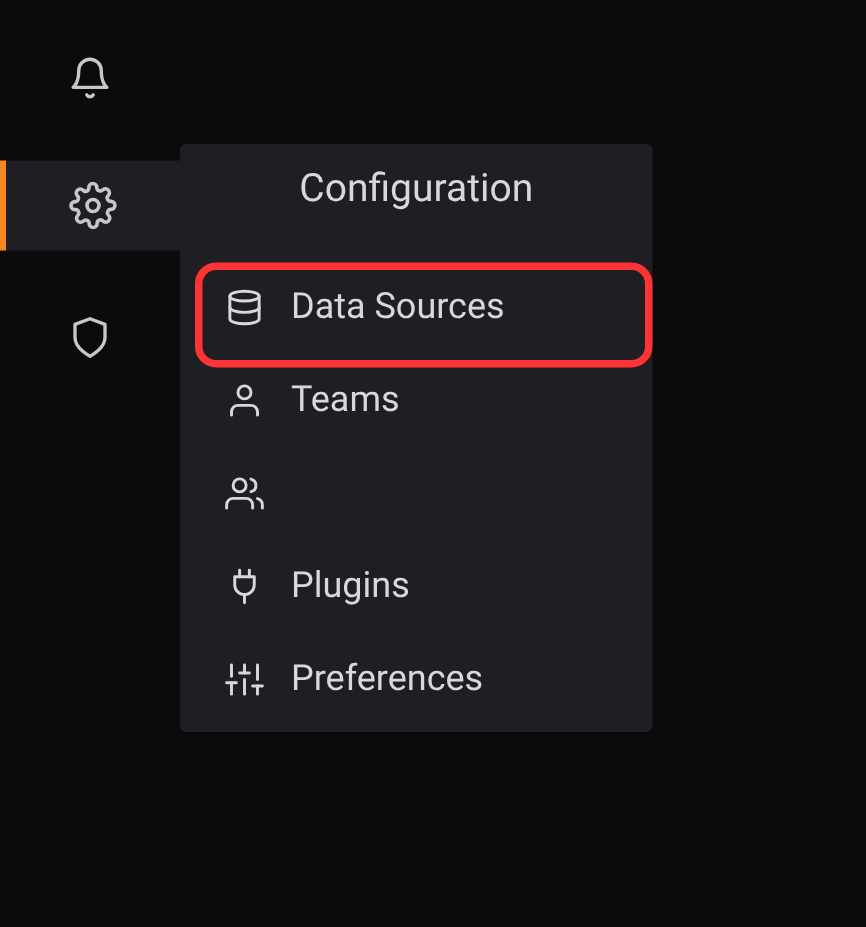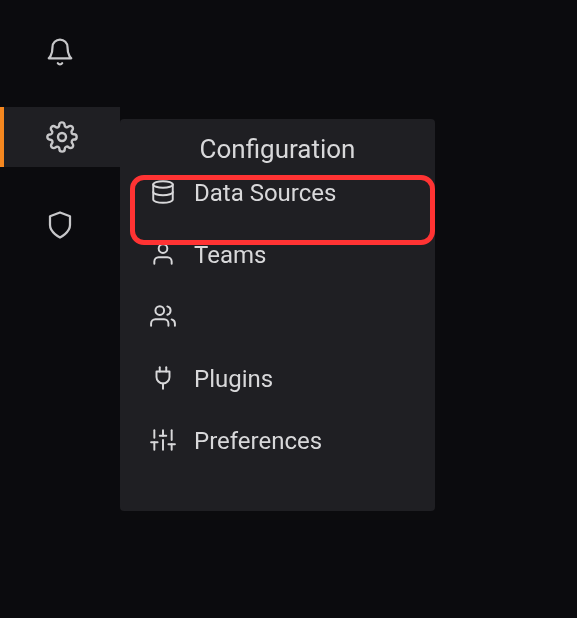--- a/index.html
+++ b/index.html
@@ -38,40 +38,40 @@
   }
   .sidebar-icon.active {
     background: #1f1f23;
     left: 4px;
     width: 116px;
   }
   .sidebar-icon svg { stroke: #c7c7c9; fill: none; }
   .flyout {
     position: absolute;
     left: 120px;
-    top: 119px;
+    top: 96px;
     width: 315px;
     background: #1f1f23;
     border-radius: 4px;
     padding: 0 0 22px 0;
   }
   .flyout-header {
     height: 60px;
     display: flex;
     align-items: center;
     justify-content: center;
     color: #d8d8da;
     font-size: 26px;
     font-weight: 400;
     border-bottom: none;
   }
   .flyout-item {
     height: 62px;
     display: flex;
-    align-items: flex-start;
+    align-items: flex-end;
     padding-left: 30px;
     cursor: pointer;
     gap: 18px;
   }
   .flyout-item svg { stroke: #d8d8da; fill: none; flex-shrink: 0; }
   .flyout-item span {
     color: #d8d8da;
     font-size: 24px;
     font-weight: 400;
   }

